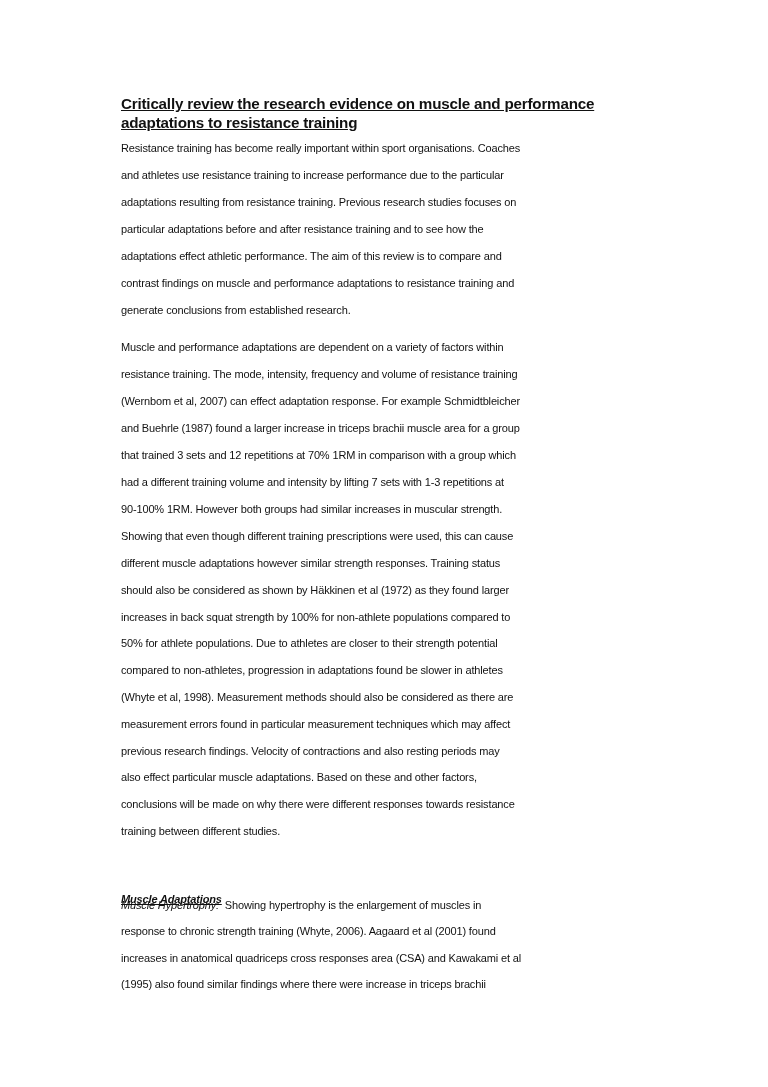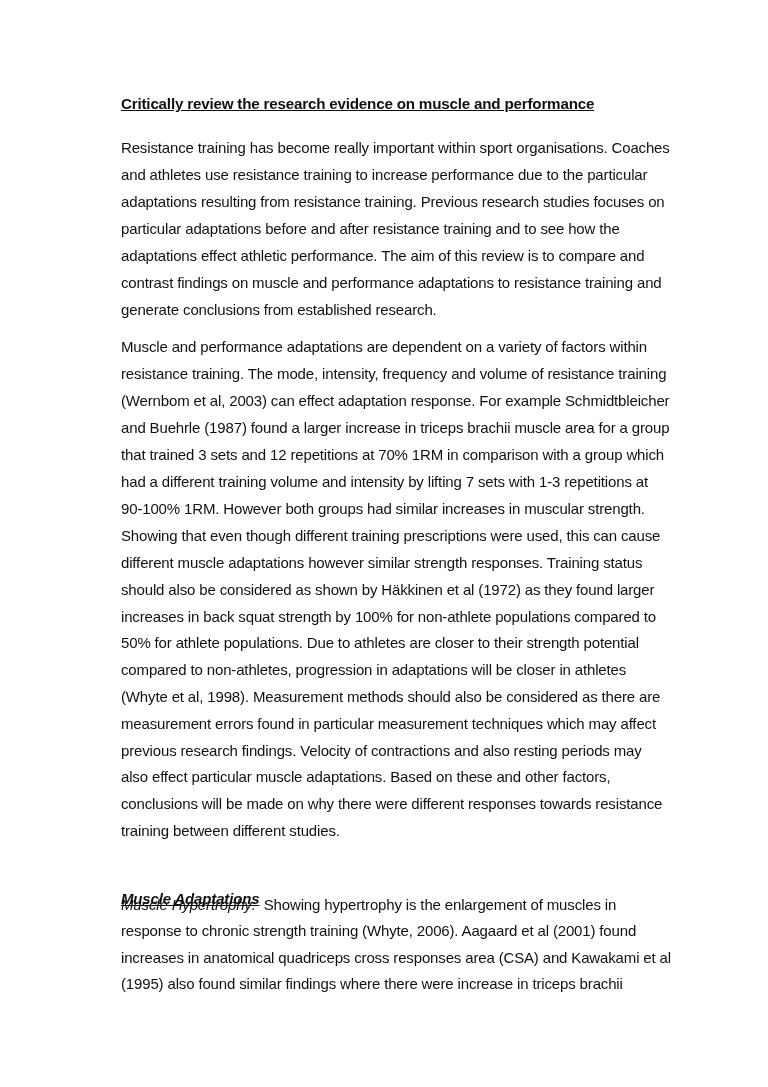--- a/index.html
+++ b/index.html
@@ -1,55 +1,56 @@
 <!DOCTYPE html>
 <html><head>
 <meta charset="utf-8">
 <style>
   html, body { margin: 0; padding: 0; background: #ffffff; }
   body { width: 768px; height: 1087px; position: relative; overflow: hidden;
          font-family: "Liberation Sans", sans-serif; color: #111; }
   .page { position: absolute; left: 0; top: 0; width: 768px; height: 1087px; background: #fff; margin-left: 28px; }
-  .line { position: absolute; left: 93px; white-space: nowrap; font-size: 15px; line-height: 18px; letter-spacing: -0.15px; }
+  .line { position: absolute; left: 93px; white-space: nowrap; font-size: 11px; line-height: 18px; letter-spacing: -0.15px; }
   .title { font-weight: bold; text-decoration: underline; font-size: 15.2px; letter-spacing: -0.2px; }
   .h2 { font-weight: bold; font-style: italic; text-decoration: underline; }
   .b-it { font-weight: normal; font-style: italic; }
   .it { }
 </style>
 </head>
 <body>
 
 <div class="page">
 
   <div class="line title" style="top:95px">Critically review the research evidence on muscle and performance</div>
+  <div class="line title" style="top:114px">adaptations to resistance training</div>
 
   <div>
     <div class="line" style="top:139px">Resistance training has become really important within sport organisations. Coaches</div>
     <div class="line" style="top:166px">and athletes use resistance training to increase performance due to the particular</div>
     <div class="line" style="top:193px">adaptations resulting from resistance training. Previous research studies focuses on</div>
     <div class="line" style="top:220px">particular adaptations before and after resistance training and to see how the</div>
     <div class="line" style="top:247px">adaptations effect athletic performance. The aim of this review is to compare and</div>
     <div class="line" style="top:274px">contrast findings on muscle and performance adaptations to resistance training and</div>
     <div class="line" style="top:301px">generate conclusions from established research.</div>
   </div>
 
   <div>
     <div class="line" style="top:338px">Muscle and performance adaptations are dependent on a variety of factors within</div>
     <div class="line" style="top:365px">resistance training. The mode, intensity, frequency and volume of resistance training</div>
-    <div class="line" style="top:392px"><span>(Wernbom </span><span class="it">et al</span><span>, 2003) can effect adaptation response. For example Schmidtbleicher</span></div>
+    <div class="line" style="top:392px"><span>(Wernbom </span><span class="it">et al</span><span>, 2007) can effect adaptation response. For example Schmidtbleicher</span></div>
     <div class="line" style="top:419px">and Buehrle (1987) found a larger increase in triceps brachii muscle area for a group</div>
     <div class="line" style="top:446px">that trained 3 sets and 12 repetitions at 70% 1RM in comparison with a group which</div>
     <div class="line" style="top:473px">had a different training volume and intensity by lifting 7 sets with 1-3 repetitions at</div>
     <div class="line" style="top:500px">90-100% 1RM. However both groups had similar increases in muscular strength.</div>
     <div class="line" style="top:527px">Showing that even though different training prescriptions were used, this can cause</div>
     <div class="line" style="top:554px">different muscle adaptations however similar strength responses. Training status</div>
     <div class="line" style="top:581px"><span>should also be considered as shown by Häkkinen </span><span class="it">et al</span><span> (1972) as they found larger</span></div>
     <div class="line" style="top:608px">increases in back squat strength by 100% for non-athlete populations compared to</div>
     <div class="line" style="top:634px">50% for athlete populations. Due to athletes are closer to their strength potential</div>
-    <div class="line" style="top:661px">compared to non-athletes, progression in adaptations will be closer in athletes</div>
+    <div class="line" style="top:661px">compared to non-athletes, progression in adaptations found be slower in athletes</div>
     <div class="line" style="top:688px"><span>(Whyte </span><span class="it">et al</span><span>, 1998). Measurement methods should also be considered as there are</span></div>
     <div class="line" style="top:715px">measurement errors found in particular measurement techniques which may affect</div>
     <div class="line" style="top:742px">previous research findings. Velocity of contractions and also resting periods may</div>
     <div class="line" style="top:768px">also effect particular muscle adaptations. Based on these and other factors,</div>
     <div class="line" style="top:795px">conclusions will be made on why there were different responses towards resistance</div>
     <div class="line" style="top:822px">training between different studies.</div>
   </div>
 
   <div class="line h2" style="top:890px">Muscle Adaptations</div>
 

